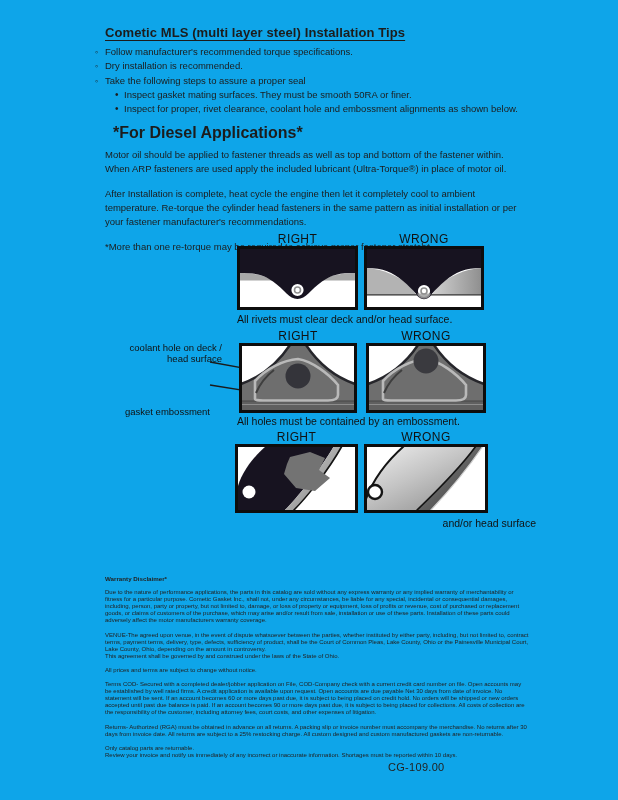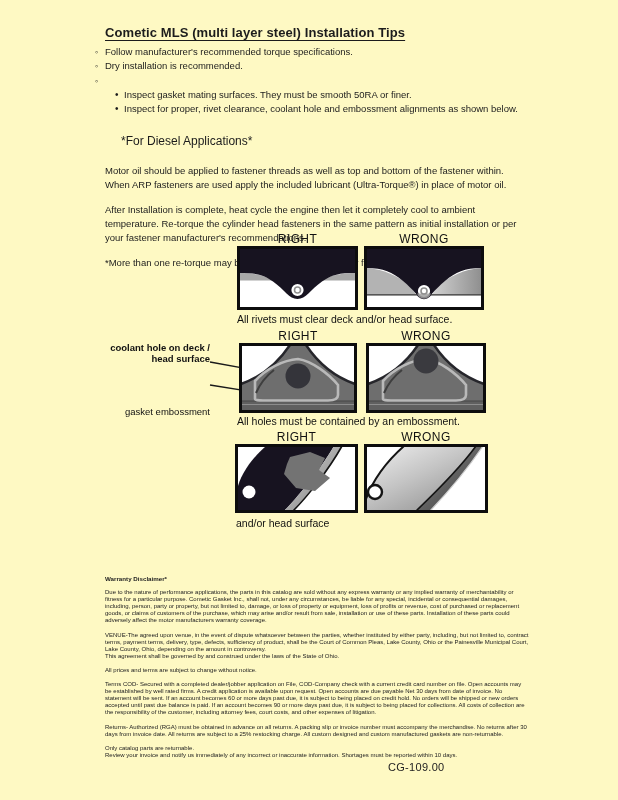--- a/index.html
+++ b/index.html
@@ -1,41 +1,41 @@
 <!DOCTYPE html>
 <html><head>
 <meta charset="utf-8">
 <style>
   html,body{margin:0;padding:0;background:#e8e8e8;}
   .page{
-    position:relative;width:618px;height:800px;background:#fef9c3;
+    position:relative;width:618px;height:800px;background:#0ea5e9;
     font-family:"Liberation Sans", sans-serif;color:#1c1c1c;overflow:hidden;
   }
   .abs{position:absolute;}
   
   .title{
     left:105px;top:25px;font-size:13px;font-weight:bold;letter-spacing:.1px;
     text-decoration:underline;text-underline-offset:3px;text-decoration-thickness:1.4px;
   }
   
   .tips{left:95px;top:45px;width:440px;font-size:9.5px;line-height:14.3px;}
   .bullet{display:flex;align-items:flex-start;}
   .bm{width:10px;flex:0 0 10px;font-size:9px;line-height:14.3px;text-align:left;}
   .bullet.sub{padding-left:20px;}
   .bm2{width:9px;flex:0 0 9px;font-size:10px;line-height:14.3px;}
   
   .diesel{left:105px;top:118px;width:420px;font-size:9.5px;line-height:14.2px;}
-  .diesel h2{margin:16px;font-size:12px;font-weight:normal;}
+  .diesel h2{margin:8px;font-size:16px;font-weight:bold;}
   .diesel p{margin:0;}
   .diesel .p1{margin-top:5px;}
   .diesel .p2{margin-top:10px;}
   .diesel .p3{margin-top:11px;}
   
   .dg-header{font-size:12px;letter-spacing:.4px;text-align:center;color:#111;}
-  .dg-caption{font-size:10.5px;color:#111;}
+  .dg-caption{font-size:10.5px;color:#111;text-align:right;}
   .callout{font-size:9.5px;line-height:11px;text-align:right;color:#111;}
   .dg-box{display:block;}
   
   .legal{left:105px;top:575px;width:424px;font-size:6px;line-height:7.1px;color:#222;}
   .legal .lg-h{font-weight:bold;font-size:6.2px;margin:0 0 7px 0;}
   .legal p{margin:0 0 7px 0;}
   .legal p.tight{margin-bottom:0;}
   
   .pagenum{left:388px;top:761px;font-size:11px;letter-spacing:.3px;color:#222;}
 </style>
@@ -50,20 +50,21 @@
     <div class="bullet">
       <span class="bm">◦</span>
       <span>Follow manufacturer's recommended torque specifications.</span>
     </div>
     <div class="bullet">
       <span class="bm">◦</span>
       <span>Dry installation is recommended.</span>
     </div>
     <div class="bullet">
       <span class="bm">◦</span>
+      <span>Take the following steps to assure a proper seal</span>
     </div>
     <div class="bullet sub">
       <span class="bm2">•</span>
       <span>Inspect gasket mating surfaces.  They must be smooth 50RA or finer.</span>
     </div>
     <div class="bullet sub">
       <span class="bm2">•</span>
       <span>Inspect for proper, rivet clearance, coolant hole and embossment alignments as shown below.</span>
     </div>
   </div>
@@ -104,21 +105,21 @@
     <path d="M53.1,47.5 A7.2,7.2 0 0 0 66.9,47.5 Z" fill="#a0a0a0" opacity="0.85"></path>
     <circle cx="60" cy="45" r="3" fill="#ffffff" stroke="#8f8f8f" stroke-width="1.6"></circle>
     <rect x="1.5" y="1.5" width="117" height="61" fill="none" stroke="#0d0d0d" stroke-width="3"></rect>
   </svg>
 
   <div class="abs dg-caption" style="left:237px;top:313px;">All rivets must clear deck and/or head surface.</div>
 
   <div class="abs dg-header" style="left:239px;top:329px;width:118px;">RIGHT</div>
   <div class="abs dg-header" style="left:366px;top:329px;width:120px;">WRONG</div>
 
-  <div class="abs callout" style="left:100px;top:342px;width:110px;font-weight:bold;">coolant hole on deck / head surface</div>
+  <div class="abs callout" style="left:112px;top:342px;width:110px;">coolant hole on deck / head surface</div>
   <div class="abs callout" style="left:98px;top:394px;width:112px;margin-top:12px;">gasket embossment</div>
 
   <svg class="abs" style="left:200px;top:350px;" width="110" height="50" viewBox="0 0 110 50">
     <line x1="10" y1="12" x2="98" y2="28" stroke="#1a1a1a" stroke-width="1.3"></line>
     <line x1="10" y1="35" x2="60" y2="43" stroke="#1a1a1a" stroke-width="1.3"></line>
   </svg>
 
   <svg class="abs dg-box" style="left:239px;top:343px;" width="118" height="70" viewBox="0 0 118 70">
     <rect x="1.5" y="1.5" width="115" height="67" fill="#6e6e6e"></rect>
     <path d="M2,2 H51 C39,20 22,34 2,41 Z" fill="#ffffff"></path>

